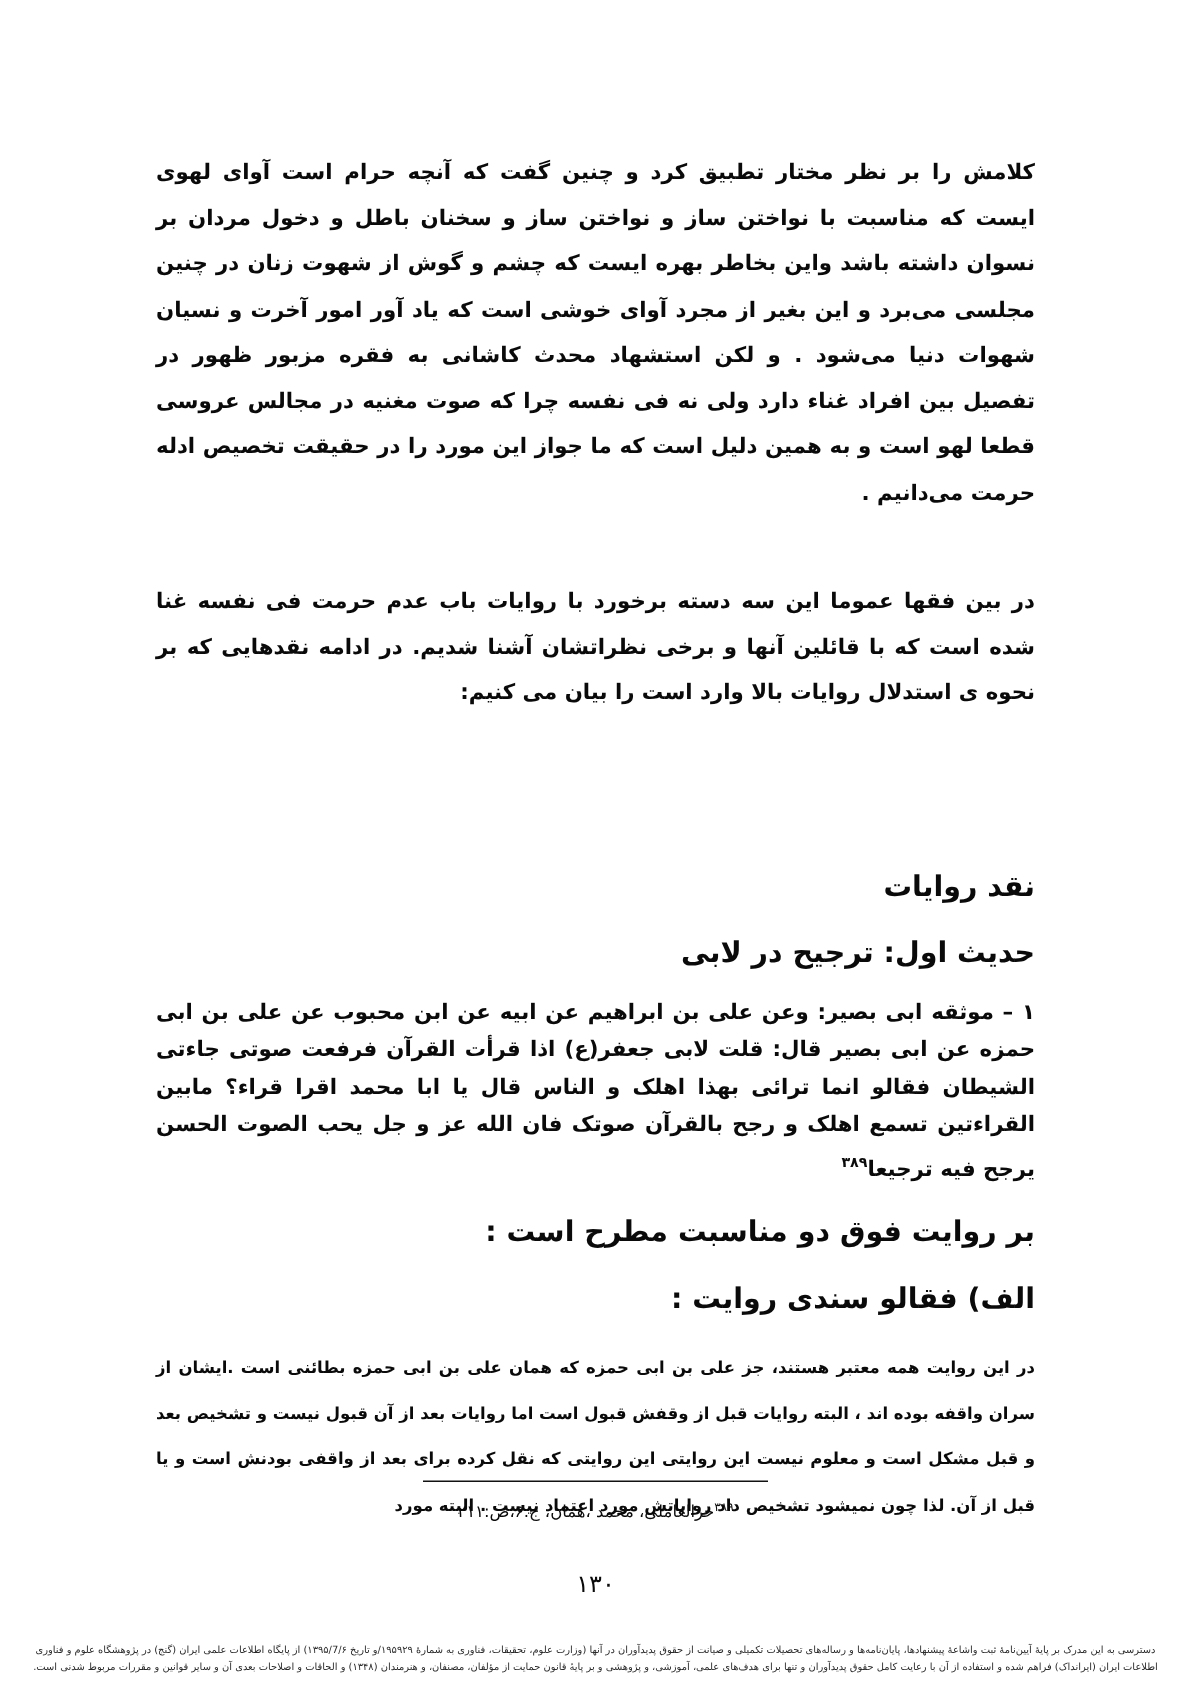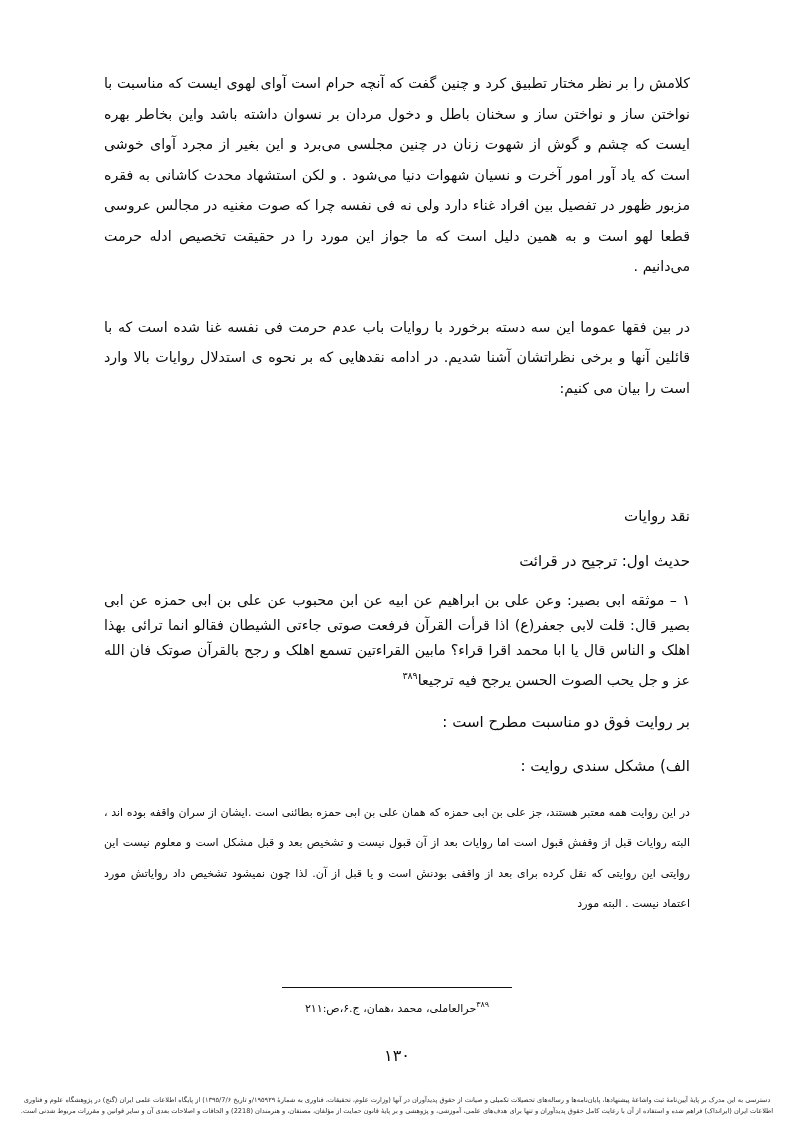--- a/index.html
+++ b/index.html
@@ -11,42 +11,43 @@
     width: 794px;
     height: 1123px;
     position: relative;
     font-family: "DejaVu Sans", "Liberation Sans", sans-serif;
     color: #0a0a0a;
     overflow: hidden;
   }
   .page {
     position: absolute;
     inset: 0;
-    padding: 68px 104px 0 104px;
+    padding: 100px 104px 0 104px;
     box-sizing: border-box;
+    font-weight: bold;
   }
   .para {
     direction: rtl;
     text-align: justify;
     text-align-last: right;
     font-size: 14.2px;
     line-height: 30.5px;
     margin: 0 0 6px 0;
     letter-spacing: 0.1px;
   }
   .para.block-gap {
-    margin-top: 30px;
+    margin-top: 42px;
   }
   .spacer-lg {
     height: 92px;
   }
   .line-right {
     direction: rtl;
     text-align: right;
-    font-size: 15px;
+    font-size: 19px;
     line-height: 30.5px;
     margin: 0;
   }
   .line-right.gap {
     margin-top: 14px;
   }
   .hadith {
     direction: rtl;
     text-align: justify;
     text-align-last: right;
@@ -122,39 +123,39 @@
 <div class="page">
 
   <p class="para">کلامش را بر نظر مختار تطبیق کرد و چنین گفت که آنچه حرام است آوای لهوی ایست که مناسبت با نواختن ساز و نواختن ساز و سخنان باطل و دخول مردان بر نسوان داشته باشد واین بخاطر بهره ایست که چشم و گوش از شهوت زنان در چنین مجلسی می‌برد و این بغیر از مجرد آوای خوشی است که یاد آور امور آخرت و نسیان شهوات دنیا می‌شود . و لکن استشهاد محدث کاشانی به فقره مزبور ظهور در تفصیل بین افراد غناء دارد ولی نه فی نفسه چرا که صوت مغنیه در مجالس عروسی قطعا لهو است و به همین دلیل است که ما جواز این مورد را در حقیقت تخصیص ادله حرمت می‌دانیم .</p>
 
   <p class="para block-gap">در بین فقها عموما این سه دسته برخورد با روایات باب عدم حرمت فی نفسه غنا شده است که با قائلین آنها و برخی نظراتشان آشنا شدیم. در ادامه نقدهایی که بر نحوه ی استدلال روایات بالا وارد است را بیان می کنیم:</p>
 
   <div class="spacer-lg"></div>
 
   <p class="line-right">نقد روایات</p>
 
-  <p class="line-right gap">حدیث اول: ترجیح در قرائت</p>
+  <p class="line-right gap">حدیث اول: ترجیح در لابی</p>
 
   <p class="hadith"><span>۱ – موثقه ابی بصیر: وعن علی بن ابراهیم عن ابیه عن ابن محبوب عن علی بن ابی حمزه عن ابی بصیر قال: قلت لابی جعفر(ع) اذا قرأت القرآن  فرفعت صوتی جاءتی الشیطان  فقالو انما ترائی بهذا اهلک و الناس  قال یا ابا محمد اقرا قراء؟  مابین القراءتین  تسمع اهلک و رجح بالقرآن صوتک فان الله عز و جل یحب الصوت الحسن یرجح فیه ترجیعا</span><span class="sup">۳۸۹</span></p>
 
   <p class="line-right gap">بر روایت فوق دو مناسبت مطرح است :</p>
 
-  <p class="line-right gap">الف) مشکل سندی روایت :</p>
+  <p class="line-right gap">الف) فقالو سندی روایت :</p>
 
   <div style="height:16px"></div>
 
   <p class="para2">در این روایت همه معتبر هستند، جز علی بن ابی حمزه که همان علی بن ابی حمزه بطائنی است .ایشان از سران واقفه بوده اند ، البته روایات قبل از وقفش قبول است اما روایات بعد از آن قبول نیست و تشخیص بعد و قبل مشکل است و معلوم نیست این روایتی این روایتی که نقل کرده برای بعد از واقفی بودنش است و یا قبل از آن. لذا چون نمیشود تشخیص داد روایاتش مورد اعتماد نیست . البته مورد</p>
 
 </div>
 
 <div class="footnote-wrap">
   <div class="footnote-rule-holder">
     <div class="footnote-rule"></div>
   </div>
   <div class="footnote-text"><span class="sup">۳۸۹</span><span>حرالعاملی، محمد ،همان، ج.۶،ص:۲۱۱</span></div>
 </div>
 
 <div class="page-number">۱۳۰</div>
 
 <div class="watermark">
   <div>دسترسی به این مدرک بر پایهٔ آیین‌نامهٔ ثبت واشاعهٔ پیشنهادها، پایان‌نامه‌ها و رساله‌های تحصیلات تکمیلی و صیانت از حقوق پدیدآوران در آنها (وزارت علوم، تحقیقات، فناوری به شمارهٔ ۱۹۵۹۲۹/و تاریخ ۱۳۹۵/7/۶) از پایگاه اطلاعات علمی ایران (گنج) در پژوهشگاه علوم و فناوری</div>
-  <div>اطلاعات ایران (ایرانداک) فراهم شده و استفاده از آن با رعایت کامل حقوق پدیدآوران و تنها برای هدف‌های علمی، آموزشی، و پژوهشی و بر پایهٔ قانون حمایت از مؤلفان، مصنفان، و هنرمندان (2218) و الحاقات و اصلاحات بعدی آن و سایر قوانین و مقررات مربوط شدنی است.</div>
+  <div>اطلاعات ایران (ایرانداک) فراهم شده و استفاده از آن با رعایت کامل حقوق پدیدآوران و تنها برای هدف‌های علمی، آموزشی، و پژوهشی و بر پایهٔ قانون حمایت از مؤلفان، مصنفان، و هنرمندان (۱۳۴۸) و الحاقات و اصلاحات بعدی آن و سایر قوانین و مقررات مربوط شدنی است.</div>
 </div>
 
 </body></html>

